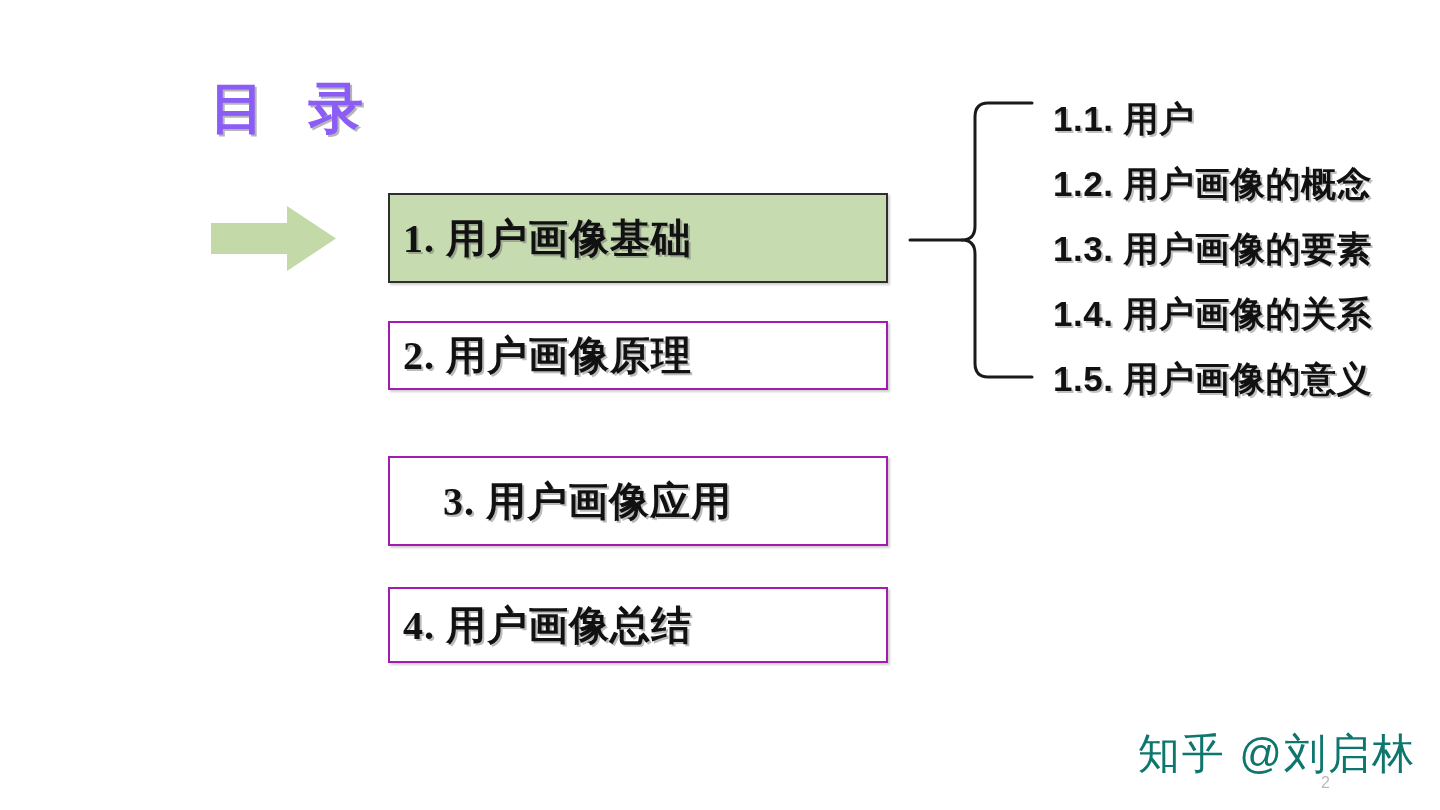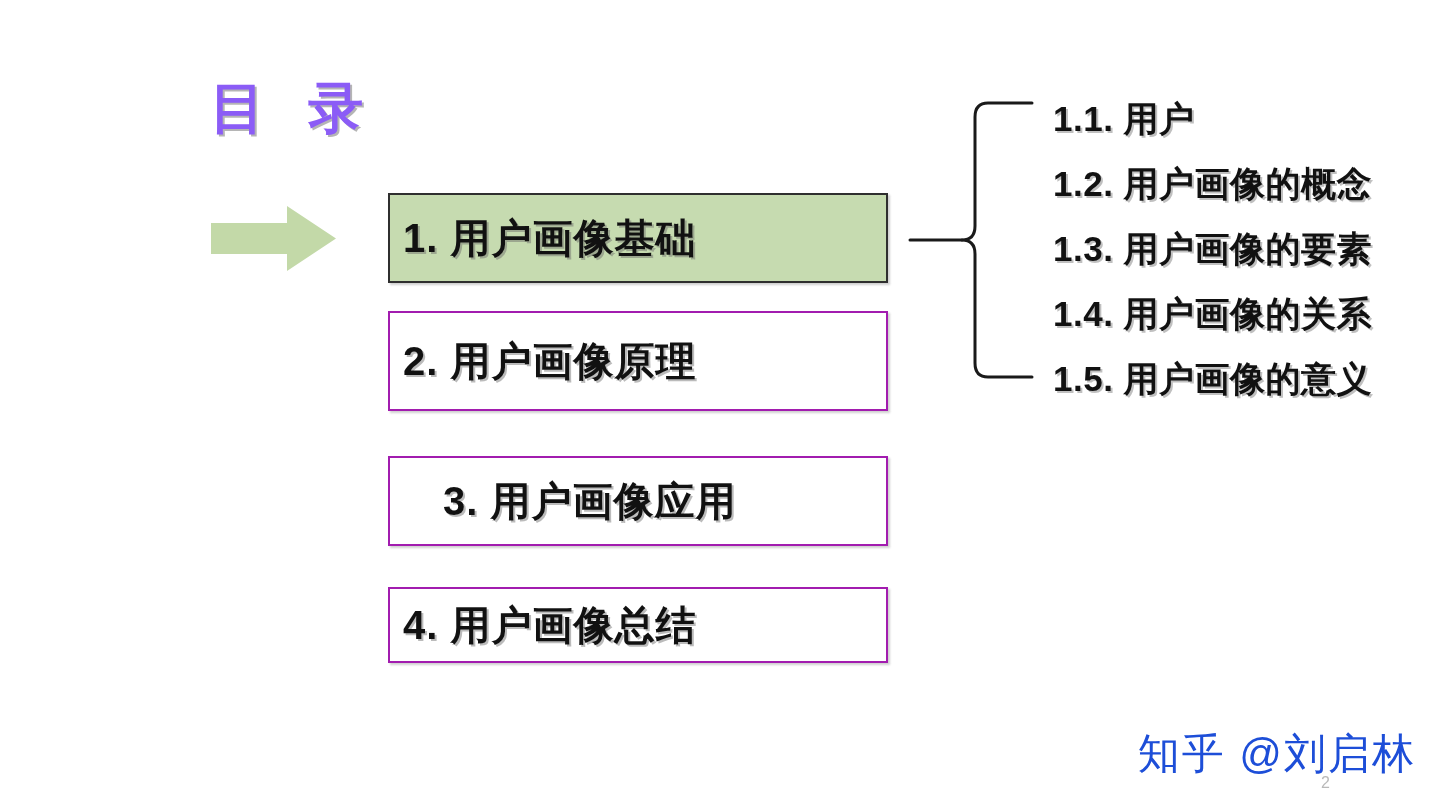--- a/index.html
+++ b/index.html
@@ -46,36 +46,37 @@
   .agenda-box {
     position: absolute;
     left: 388px;
     width: 500px;
     box-sizing: border-box;
     border: 2px solid #a21caf;
     background: #ffffff;
     display: flex;
     align-items: center;
     box-shadow: 2px 2px 2px rgba(120,120,120,0.35);
+    font-family: Liberation Serif, serif;
   }
   .agenda-box.is-active {
     background: #c6dbb0;
     border-color: #2f2f2f;
   }
   .agenda-box .agenda-label {
     padding-left: 13px;
     font-size: 40px;
     font-weight: 700;
     color: #111111;
     letter-spacing: 1px;
     white-space: nowrap;
     text-shadow: 2px 2px 0 rgba(105,105,105,0.45);
   }
   #agenda-box-0 { top: 193px; height: 90px; }
-  #agenda-box-1 { top: 311px; height: 100px; }
+  #agenda-box-1 { top: 321px; height: 69px; }
   #agenda-box-2 { top: 456px; height: 90px; padding-left: 40px; }
   #agenda-box-3 { top: 587px; height: 76px; }
 
   
   #brace-connector {
     position: absolute;
     left: 900px;
     top: 90px;
     width: 145px;
     height: 300px;
@@ -99,21 +100,21 @@
     text-shadow: 2px 2px 0 rgba(105,105,105,0.42);
   }
 
   
   #watermark {
     position: absolute;
     right: 24px;
     bottom: 28px;
     font-size: 42px;
     font-weight: 500;
-    color: #1d4ed8;
+    color: #0f766e;
     letter-spacing: 2px;
     white-space: nowrap;
     user-select: none;
   }
   #page-number {
     position: absolute;
     right: 110px;
     bottom: 18px;
     font-size: 16px;
     color: #b9b9b9;

